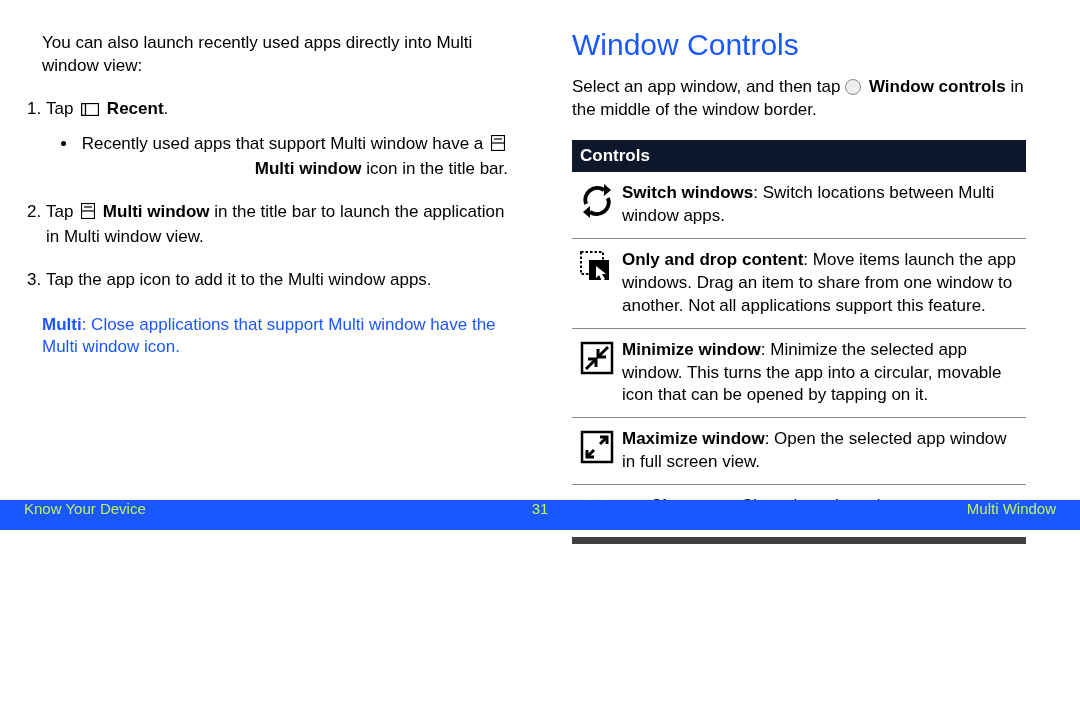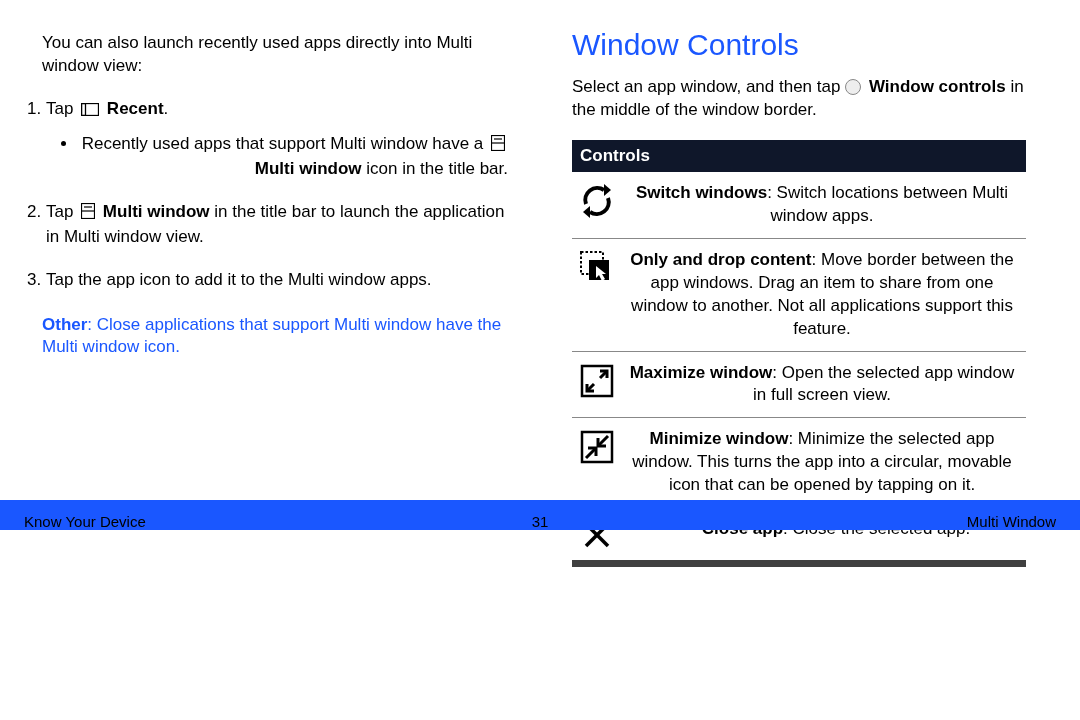--- a/index.html
+++ b/index.html
@@ -14,22 +14,22 @@
   ul.sub li { line-height: 1.35; margin-top: 6px; }
   b { font-weight: 700; }
   .icon-inline { display: inline-block; vertical-align: -2px; margin: 0 3px; }
   .note { color: #1a57ff; margin-top: 22px; line-height: 1.35; }
   .note-label { font-weight: 700; }
   h1 { color: #1a57ff; font-size: 30px; font-weight: 400; margin-bottom: 14px; }
   .controls-bar { background: #0f172a; color: #fff; font-weight: 700; padding: 6px 8px; margin-top: 18px; font-size: 17px; }
   .ctrl-row { display: flex; align-items: flex-start; padding: 10px 4px 10px 0; border-bottom: 1px solid #888; }
   .ctrl-row:last-of-type { border-bottom: 7px solid #404040; gap: 28px; }
   .ctrl-icon { flex: 0 0 50px; display: flex; justify-content: center; padding-top: 2px; }
-  .ctrl-text { flex: 1; line-height: 1.35; text-align: center; }
-  .footer { position: absolute; left: 0; right: 0; bottom: 0; height: 30px; background: #1a57ff; color: #000000; display: flex; align-items: flex-end; justify-content: space-between; padding: 0 24px; font-size: 15px; }
+  .ctrl-text { flex: 1; line-height: 1.35; }
+  .footer { position: absolute; left: 0; right: 0; bottom: 0; height: 30px; background: #1a57ff; color: #bef264; display: flex; align-items: flex-start; justify-content: space-between; padding: 0 24px; font-size: 15px; }
   .footer-center { position: absolute; left: 50%; transform: translateX(-50%); }
   .wc-circle { display:inline-block; width:16px; height:16px; border:1px solid #888; border-radius:50%; background:#eee; vertical-align:-3px; margin-right:3px; }
 </style>
 </head>
 <body>
 
 <div class="page">
   <div class="col left">
     <p>You can also launch recently used apps directly into Multi window view:</p>
     <ol>
@@ -51,21 +51,21 @@
       <li>
         <span>Tap </span><span class="icon-inline"><svg width="14" height="16" viewBox="0 0 14 16">
               <rect x="0.5" y="0.5" width="13" height="15" fill="none" stroke="#000" stroke-width="1.2"></rect>
               <line x1="0.5" y1="8" x2="13.5" y2="8" stroke="#000" stroke-width="1.2"></line>
               <line x1="3" y1="4" x2="11" y2="4" stroke="#000" stroke-width="1.2"></line>
             </svg></span><b> Multi window</b><span> in the title bar to launch the application in Multi window view.</span>
       </li>
       <li>Tap the app icon to add it to the Multi window apps.</li>
     </ol>
     <p class="note">
-      <span class="note-label">Other</span><span>: Close applications that support Multi window have the Multi window icon.</span>
+      <span class="note-label">Multi</span><span>: Close applications that support Multi window have the Multi window icon.</span>
     </p>
   </div>
 
   <div class="col right">
     <h1>Window Controls</h1>
     <p>
       <span>Select an app window, and then tap </span><span class="wc-circle"></span><b> Window controls</b><span> in the middle of the window border.</span>
     </p>
     <div class="controls-bar">Controls</div>
 
@@ -82,47 +82,47 @@
     </div>
 
     <div class="ctrl-row">
       <div class="ctrl-icon">
         <svg width="34" height="34" viewBox="0 0 34 34">
             <rect x="1" y="1" width="22" height="22" fill="none" stroke="#000" stroke-width="2" stroke-dasharray="2.5 2"></rect>
             <rect x="9" y="9" width="20" height="20" fill="#000"></rect>
             <path d="M16 15 L16 27 L19 24 L22 30 L25 28 L22 23 L26 23 Z" fill="#fff"></path>
           </svg>
       </div>
-      <div class="ctrl-text"><b>Only and drop content</b><span>: Move border between the app windows. Drag an item to share from one window to another. Not all applications support this feature.</span></div>
+      <div class="ctrl-text"><b>Only and drop content</b><span>: Move items launch the app windows. Drag an item to share from one window to another. Not all applications support this feature.</span></div>
+    </div>
+
+    <div class="ctrl-row">
+      <div class="ctrl-icon">
+        <svg width="34" height="34" viewBox="0 0 34 34">
+            <rect x="2" y="2" width="30" height="30" fill="none" stroke="#000" stroke-width="2.5"></rect>
+            <line x1="6" y1="28" x2="15" y2="19" stroke="#000" stroke-width="3"></line>
+            <polyline points="8,18 16,18 16,26" fill="none" stroke="#000" stroke-width="3"></polyline>
+            <line x1="28" y1="6" x2="19" y2="15" stroke="#000" stroke-width="3"></line>
+            <polyline points="26,16 18,16 18,8" fill="none" stroke="#000" stroke-width="3"></polyline>
+          </svg>
+      </div>
+      <div class="ctrl-text"><b>Minimize window</b><span>: Minimize the selected app window. This turns the app into a circular, movable icon that can be opened by tapping on it.</span></div>
     </div>
 
     <div class="ctrl-row">
       <div class="ctrl-icon">
         <svg width="34" height="34" viewBox="0 0 34 34">
             <rect x="2" y="2" width="30" height="30" fill="none" stroke="#000" stroke-width="2.5"></rect>
             <line x1="14" y1="20" x2="7" y2="27" stroke="#000" stroke-width="3"></line>
             <polyline points="7,20 7,27 14,27" fill="none" stroke="#000" stroke-width="3"></polyline>
             <line x1="20" y1="14" x2="27" y2="7" stroke="#000" stroke-width="3"></line>
             <polyline points="20,7 27,7 27,14" fill="none" stroke="#000" stroke-width="3"></polyline>
           </svg>
       </div>
       <div class="ctrl-text"><b>Maximize window</b><span>: Open the selected app window in full screen view.</span></div>
-    </div>
-
-    <div class="ctrl-row">
-      <div class="ctrl-icon">
-        <svg width="34" height="34" viewBox="0 0 34 34">
-            <rect x="2" y="2" width="30" height="30" fill="none" stroke="#000" stroke-width="2.5"></rect>
-            <line x1="6" y1="28" x2="15" y2="19" stroke="#000" stroke-width="3"></line>
-            <polyline points="8,18 16,18 16,26" fill="none" stroke="#000" stroke-width="3"></polyline>
-            <line x1="28" y1="6" x2="19" y2="15" stroke="#000" stroke-width="3"></line>
-            <polyline points="26,16 18,16 18,8" fill="none" stroke="#000" stroke-width="3"></polyline>
-          </svg>
-      </div>
-      <div class="ctrl-text"><b>Minimize window</b><span>: Minimize the selected app window. This turns the app into a circular, movable icon that can be opened by tapping on it.</span></div>
     </div>
 
     <div class="ctrl-row">
       <div class="ctrl-icon">
         <svg width="30" height="30" viewBox="0 0 30 30">
             <line x1="4" y1="4" x2="26" y2="26" stroke="#000" stroke-width="3.5"></line>
             <line x1="26" y1="4" x2="4" y2="26" stroke="#000" stroke-width="3.5"></line>
           </svg>
       </div>
       <div class="ctrl-text"><b>Close app</b><span>: Close the selected app.</span></div>

